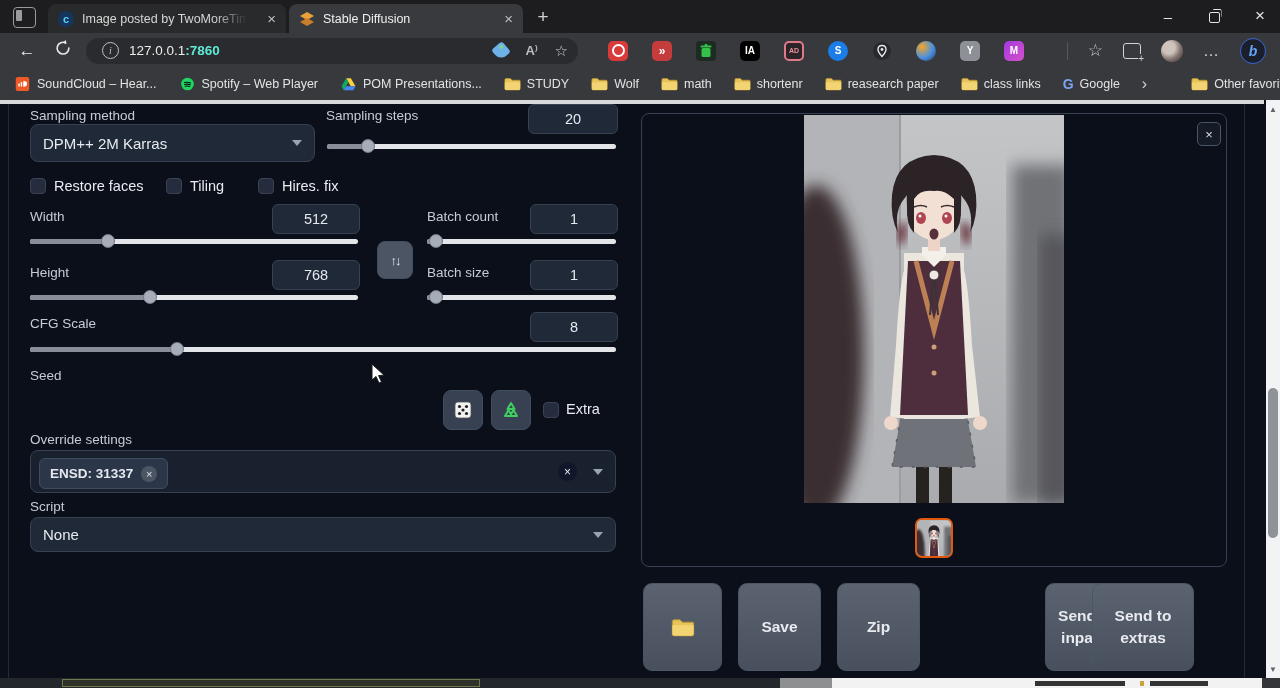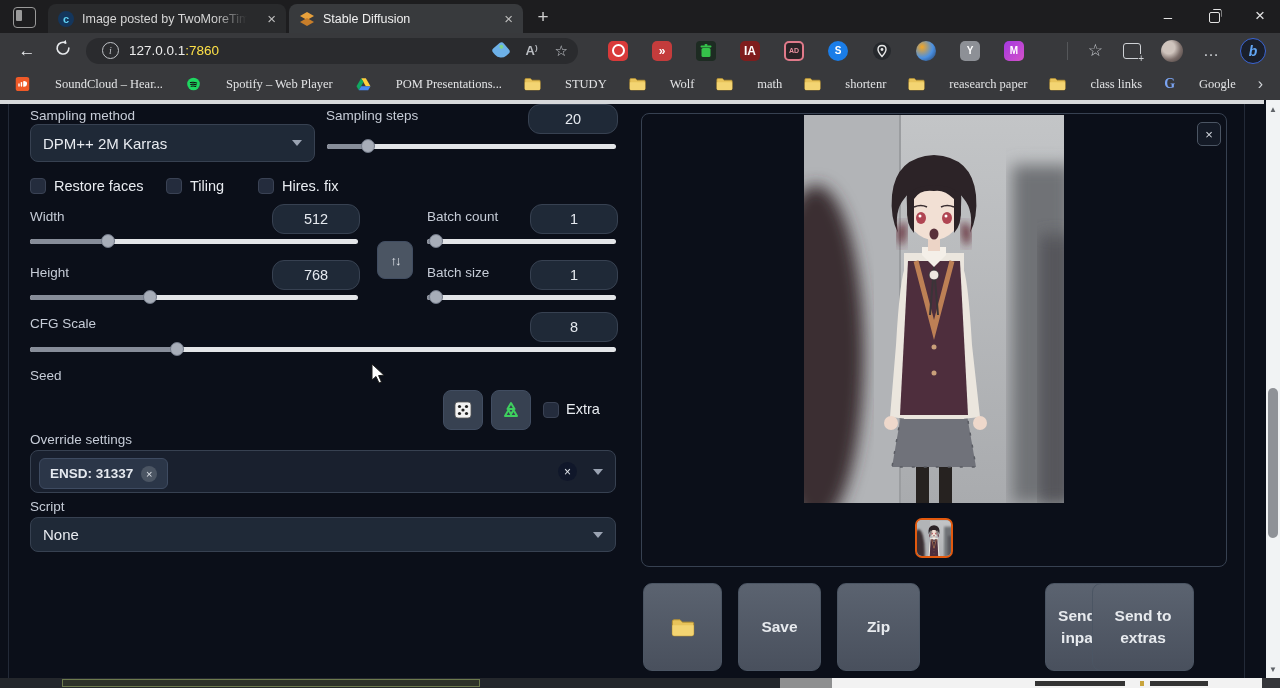--- a/index.html
+++ b/index.html
@@ -27,51 +27,51 @@
   #win-restore .sq:before{content:"";position:absolute;left:1px;top:-4px;width:9px;height:9px;border:1.2px solid #e3e3e3;border-radius:2px;clip-path:polygon(25% 0,100% 0,100% 75%,75% 75%,75% 25%,25% 25%);}
   #win-close{left:1238px;font-size:17px;}
 
   #toolbar{left:0;top:33px;width:1280px;height:35px;background:#38393c;display:flex;align-items:center;}
   .navbtn{color:#e8eaed;font-size:17px;width:30px;text-align:center;}
   #back-btn{margin-left:12px;}
   #refresh-btn{margin-left:6px;}
   #addr{margin-left:8px;width:492px;height:26px;background:#2a2b2e;border-radius:13px;display:flex;align-items:center;padding:0 10px;box-sizing:border-box;}
   #info-icon{width:15px;height:15px;border:1.3px solid #bfc2c6;border-radius:50%;color:#bfc2c6;font-size:10px;line-height:15px;text-align:center;margin:0 10px 0 6px;font-style:italic;font-family:"Liberation Serif",serif;}
   #url{font-size:13.5px;color:#ececec;}
-  #url .port{color:#fde047;}
+  #url .port{color:#5eead4;font-weight:bold;}
   .addr-right{margin-left:auto;display:flex;align-items:center;gap:17px;}
   .tag-icon{width:14px;height:14px;background:#6db1e8;border-radius:3px 3px 3px 8px;transform:rotate(-40deg);position:relative;}
   .tag-icon:before{content:"";position:absolute;right:2px;top:2px;width:4px;height:4px;background:#7ed38b;border-radius:50%;}
   .read-aloud{color:#b9bcc1;font-size:13px;font-weight:bold;}
   .read-aloud sup{font-size:8px;}
   .star-glyph{color:#c6c9ce;font-size:15px;}
   #extensions{display:flex;align-items:center;gap:24px;margin-left:30px;}
   .ext{width:20px;height:20px;border-radius:5px;display:flex;align-items:center;justify-content:center;font-size:10px;font-weight:bold;color:#fff;}
   .ext-ring{width:9px;height:9px;border:2.2px solid #fff;border-radius:50%;}
   #toolbar-right{margin-left:auto;display:flex;align-items:center;gap:20px;margin-right:14px;}
   .tb-divider{width:1px;height:18px;background:#55575a;}
   .collections-icon{width:16px;height:14px;border:1.4px solid #cfd2d6;border-radius:3px;position:relative;}
   .collections-icon:before{content:"+";position:absolute;right:-4px;bottom:-5px;background:#38393c;color:#cfd2d6;font-size:10px;line-height:9px;}
   .avatar{width:22px;height:22px;border-radius:50%;background:radial-gradient(circle at 35% 35%,#cfc4bd 0 30%,#7d6f6b 60%,#3c3433);}
   .more-glyph{color:#cfd2d6;font-size:16px;letter-spacing:1px;}
   .bing{width:24px;height:24px;border-radius:50%;background:#1a1f2b;border:1.5px solid #3b66d6;color:#62a6f5;font-weight:bold;font-size:14px;font-style:italic;display:flex;align-items:center;justify-content:center;}
 
   #bookmarks{left:0;top:68px;width:1280px;height:32px;background:#38393c;display:flex;align-items:center;padding:0 14px;box-sizing:border-box;gap:22px;}
-  .bm{display:flex;align-items:center;gap:24px;font-family:Liberation Serif, serif;}
+  .bm{display:flex;align-items:center;gap:6px;}
   .bm-label{font-size:12.5px;color:#e2e3e5;white-space:nowrap;}
   .bm-chevron{color:#cfd2d6;font-size:16px;margin-left:auto;}
   .bm-divider{width:1px;height:18px;background:#55575a;}
   .folder-svg{width:17px;height:14px;display:block;}
 
   
   #page{left:0;top:100px;width:1280px;height:578px;background:#0b0f19;}
   #page-topband{left:0;top:100px;width:1264px;height:4px;background:#d7d9db;}
   .vline{width:1px;background:#232a38;}
   .lbl{font-size:13.5px;color:#c6ccd7;}
-  .valbox{background:#1f2937;border:1px solid #374151;border-radius:12px;color:#e5e9ef;font-size:14.5px;display:flex;align-items:center;justify-content:center;}
+  .valbox{background:#1f2937;border:1px solid #374151;border-radius:6px;color:#e5e9ef;font-size:14.5px;display:flex;align-items:center;justify-content:center;}
   .dropdown{background:#1f2937;border:1px solid #374151;border-radius:8px;color:#e8ebf0;font-size:15px;display:flex;align-items:center;padding:0 12px;box-sizing:border-box;}
   .dd-arrow{width:0;height:0;border-left:5px solid transparent;border-right:5px solid transparent;border-top:6px solid #9aa3b2;margin-left:auto;}
   .slider-track{height:5px;border-radius:3px;background:#e3e5e8;}
   .slider-fill{height:5px;border-radius:3px 0 0 3px;background:#878d99;position:absolute;left:0;top:0;}
   .slider-handle{width:14px;height:14px;border-radius:50%;background:#a7adb8;border:1px solid #707786;position:absolute;top:-5px;box-sizing:border-box;}
   .checkbox{width:16px;height:16px;background:#242c3d;border:1px solid #3a4254;border-radius:4px;box-sizing:border-box;}
   .cb-label{font-size:14.5px;color:#e8ebf0;}
   .toolbtn{background:#374151;border:1px solid #414d61;border-radius:8px;display:flex;align-items:center;justify-content:center;}
 
   
@@ -246,21 +246,21 @@
     <div id="extensions">
       <span class="ext" style="background:#d93a3a">
           <span class="ext-ring"></span>
         </span>
       <span class="ext" style="background:#c43c3c;font-size:12px">»</span>
       <span class="ext">
           <svg width="20" height="20">
             <use href="#binicon"></use>
           </svg>
         </span>
-      <span class="ext" style="background:#7f1d1d;font-size:12px">IA</span>
+      <span class="ext" style="background:#000000;font-size:10px">IA</span>
       <span class="ext" style="background:#2b2326;border:2px solid #e07a8a;color:#e8909e;font-size:7px;box-sizing:border-box">AD</span>
       <span class="ext" style="background:#1a7de8;border-radius:50%">S</span>
       <span class="ext">
           <svg width="20" height="20">
             <use href="#pinicon"></use>
           </svg>
         </span>
       <span class="ext" style="border-radius:50%;background:radial-gradient(circle at 30% 30%,#f5a623,#4a90e2 55%,#23395d)"></span>
       <span class="ext" style="background:#8d9096">Y</span>
       <span class="ext" style="background:linear-gradient(135deg,#a438e0,#d452c9)">M</span>

